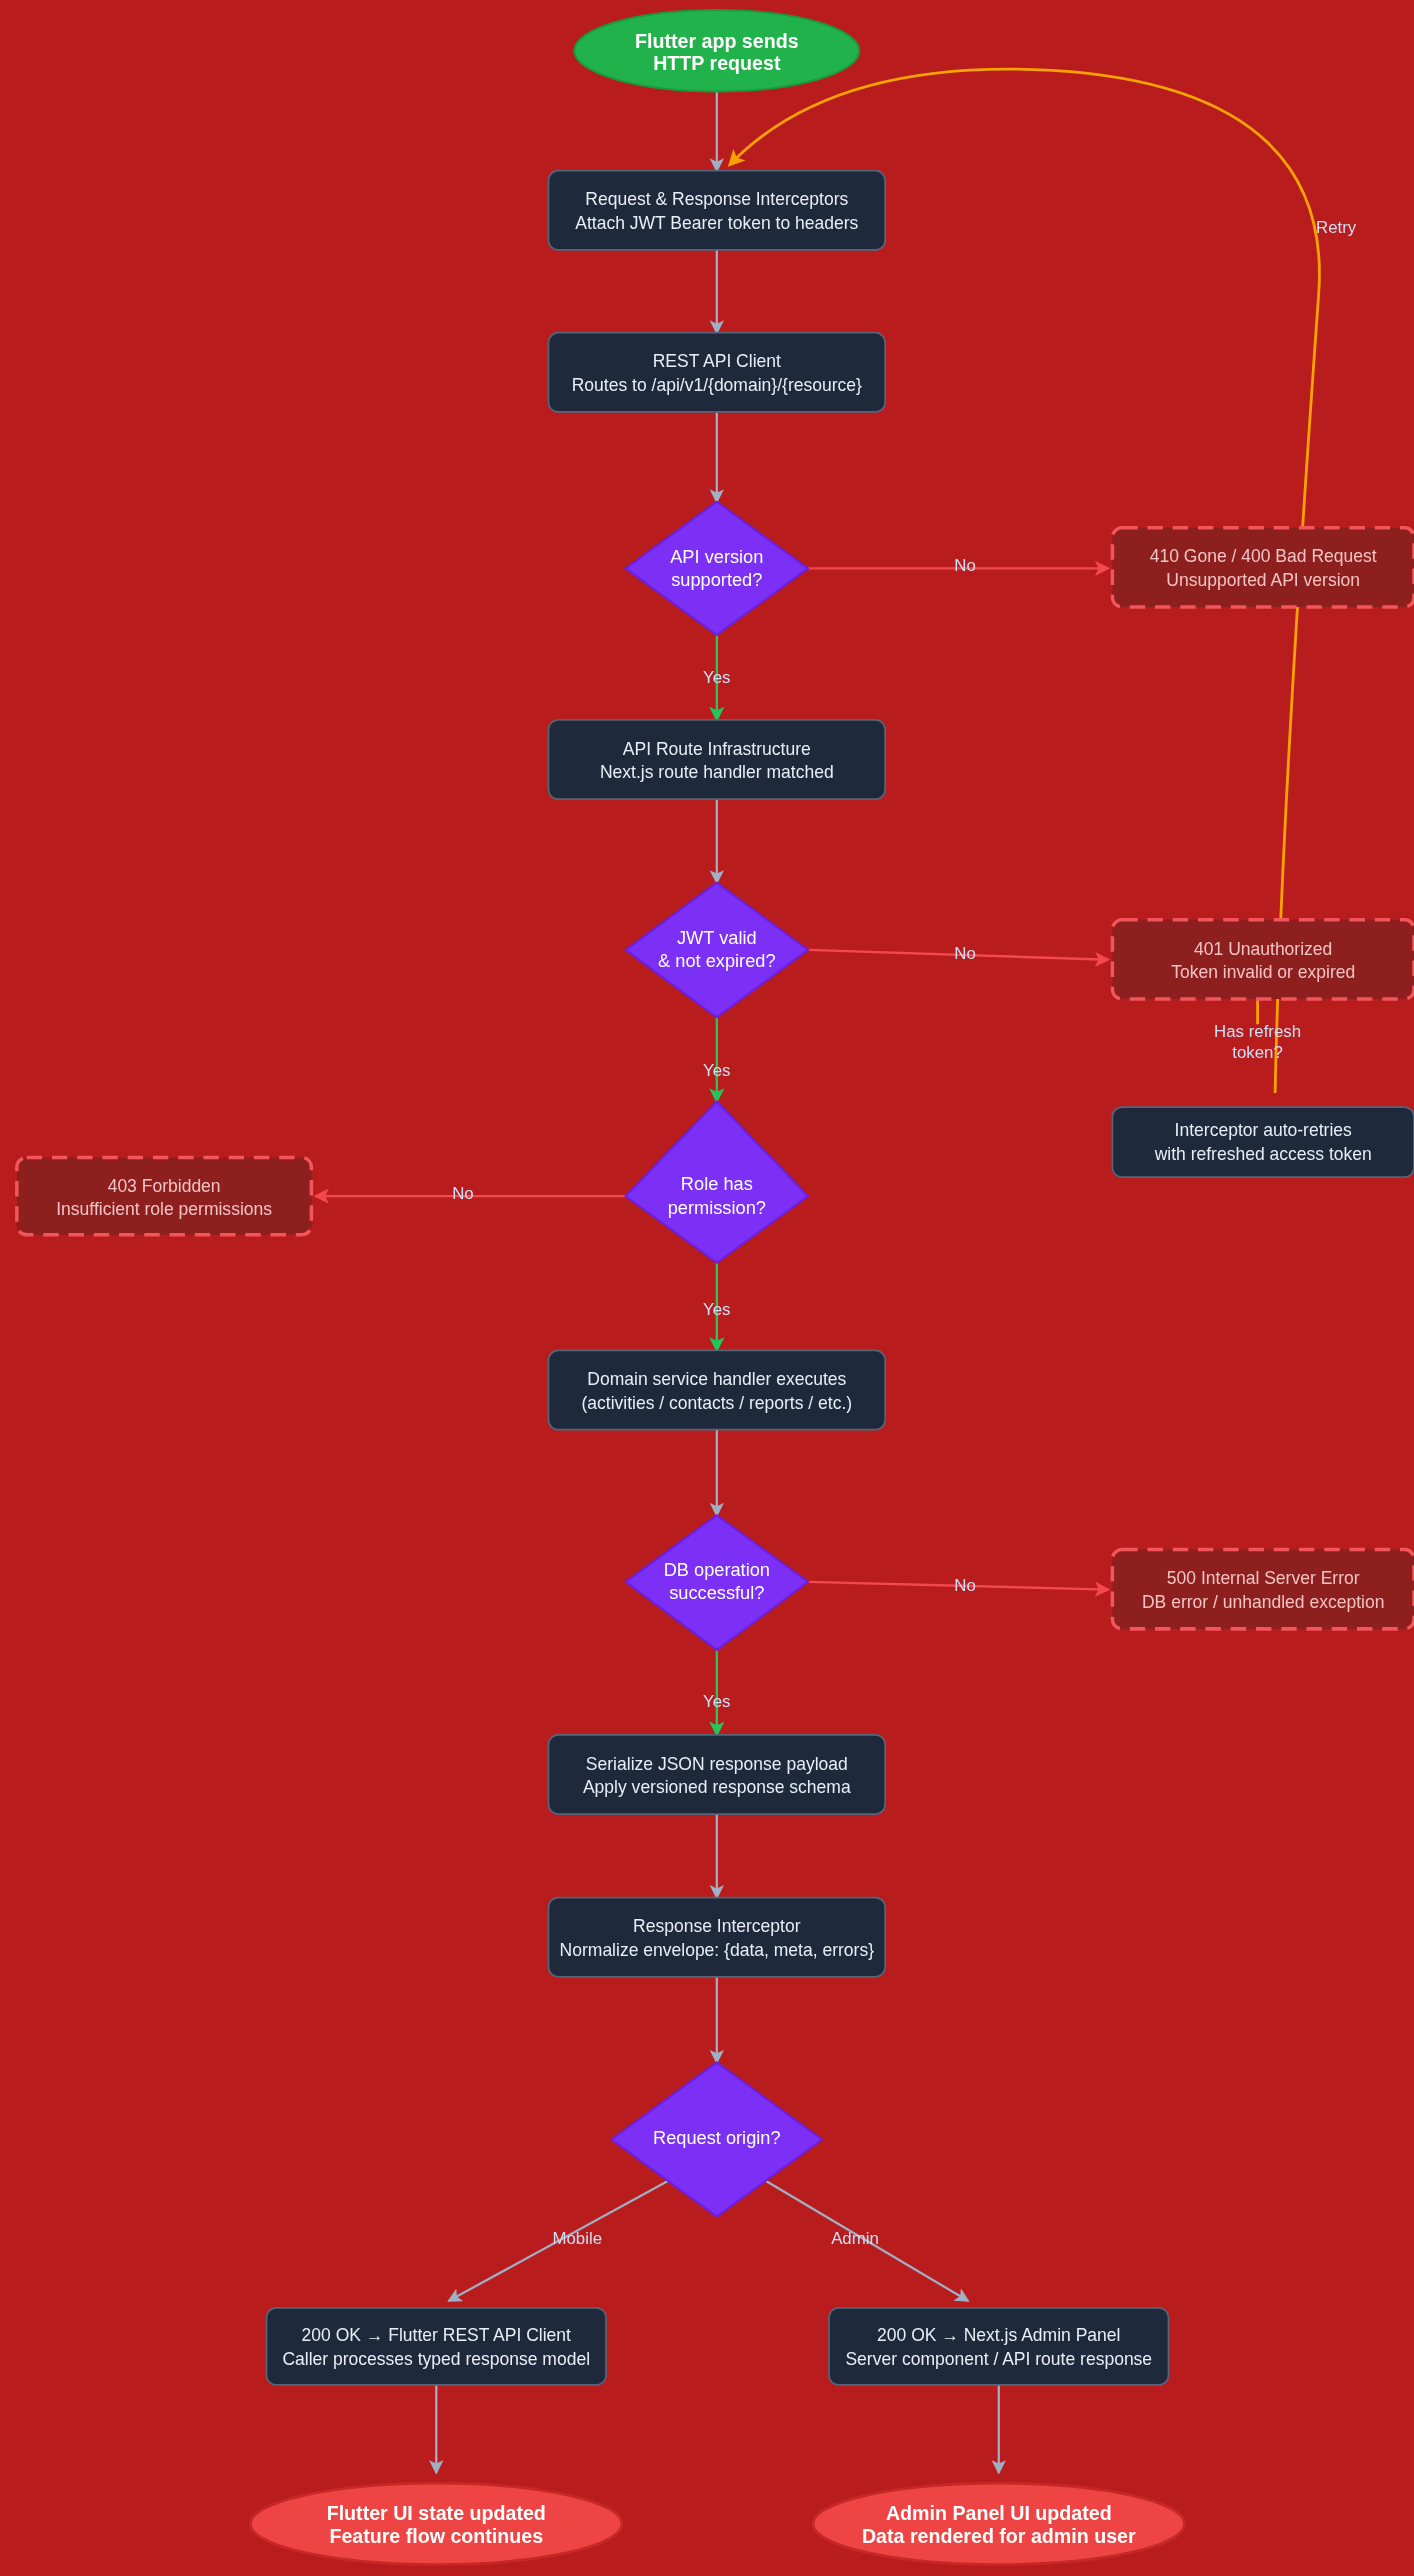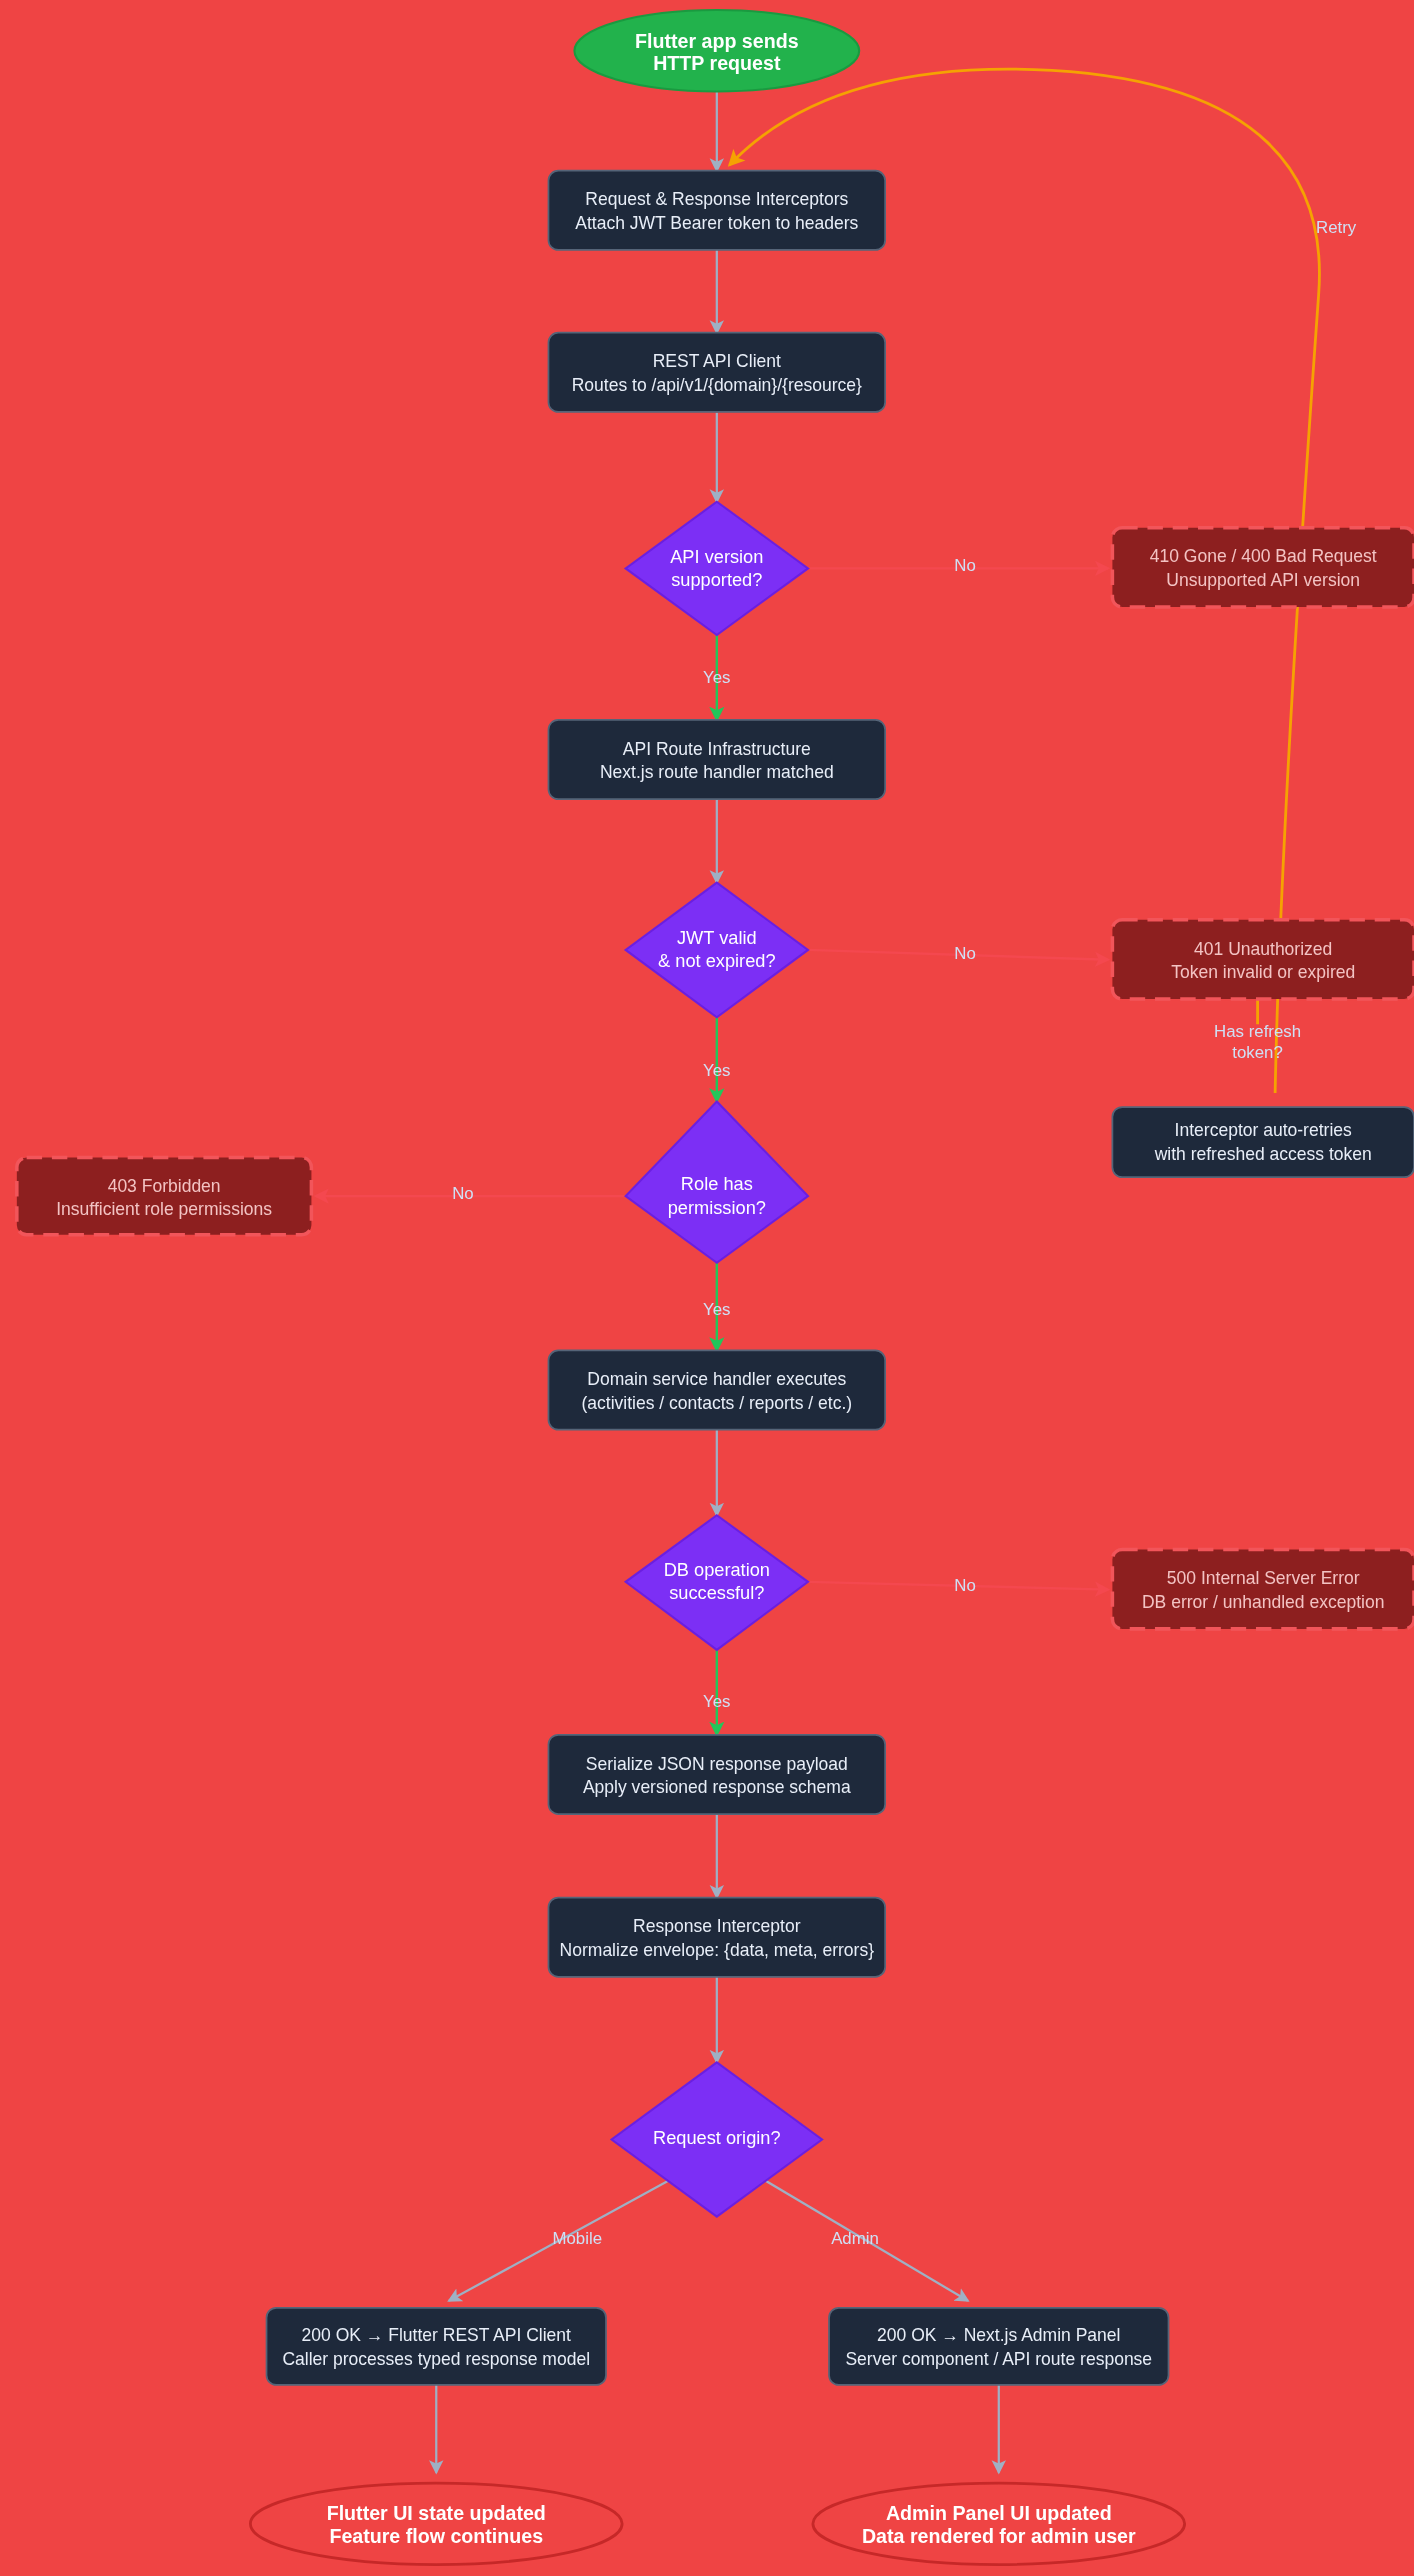--- a/index.html
+++ b/index.html
@@ -10,21 +10,21 @@
   body {
     width: 1414px;
     height: 2576px;
     font-family: "Liberation Sans", sans-serif;
     overflow: hidden;
   }
   #flow-root {
     position: relative;
     width: 1414px;
     height: 2576px;
-    background: #ef4444;
+    background: #b91c1c;
   }
   svg#flow-svg {
     position: absolute;
     top: 0;
     left: 0;
     width: 1414px;
     height: 2576px;
     display: block;
   }
   .node-text {

